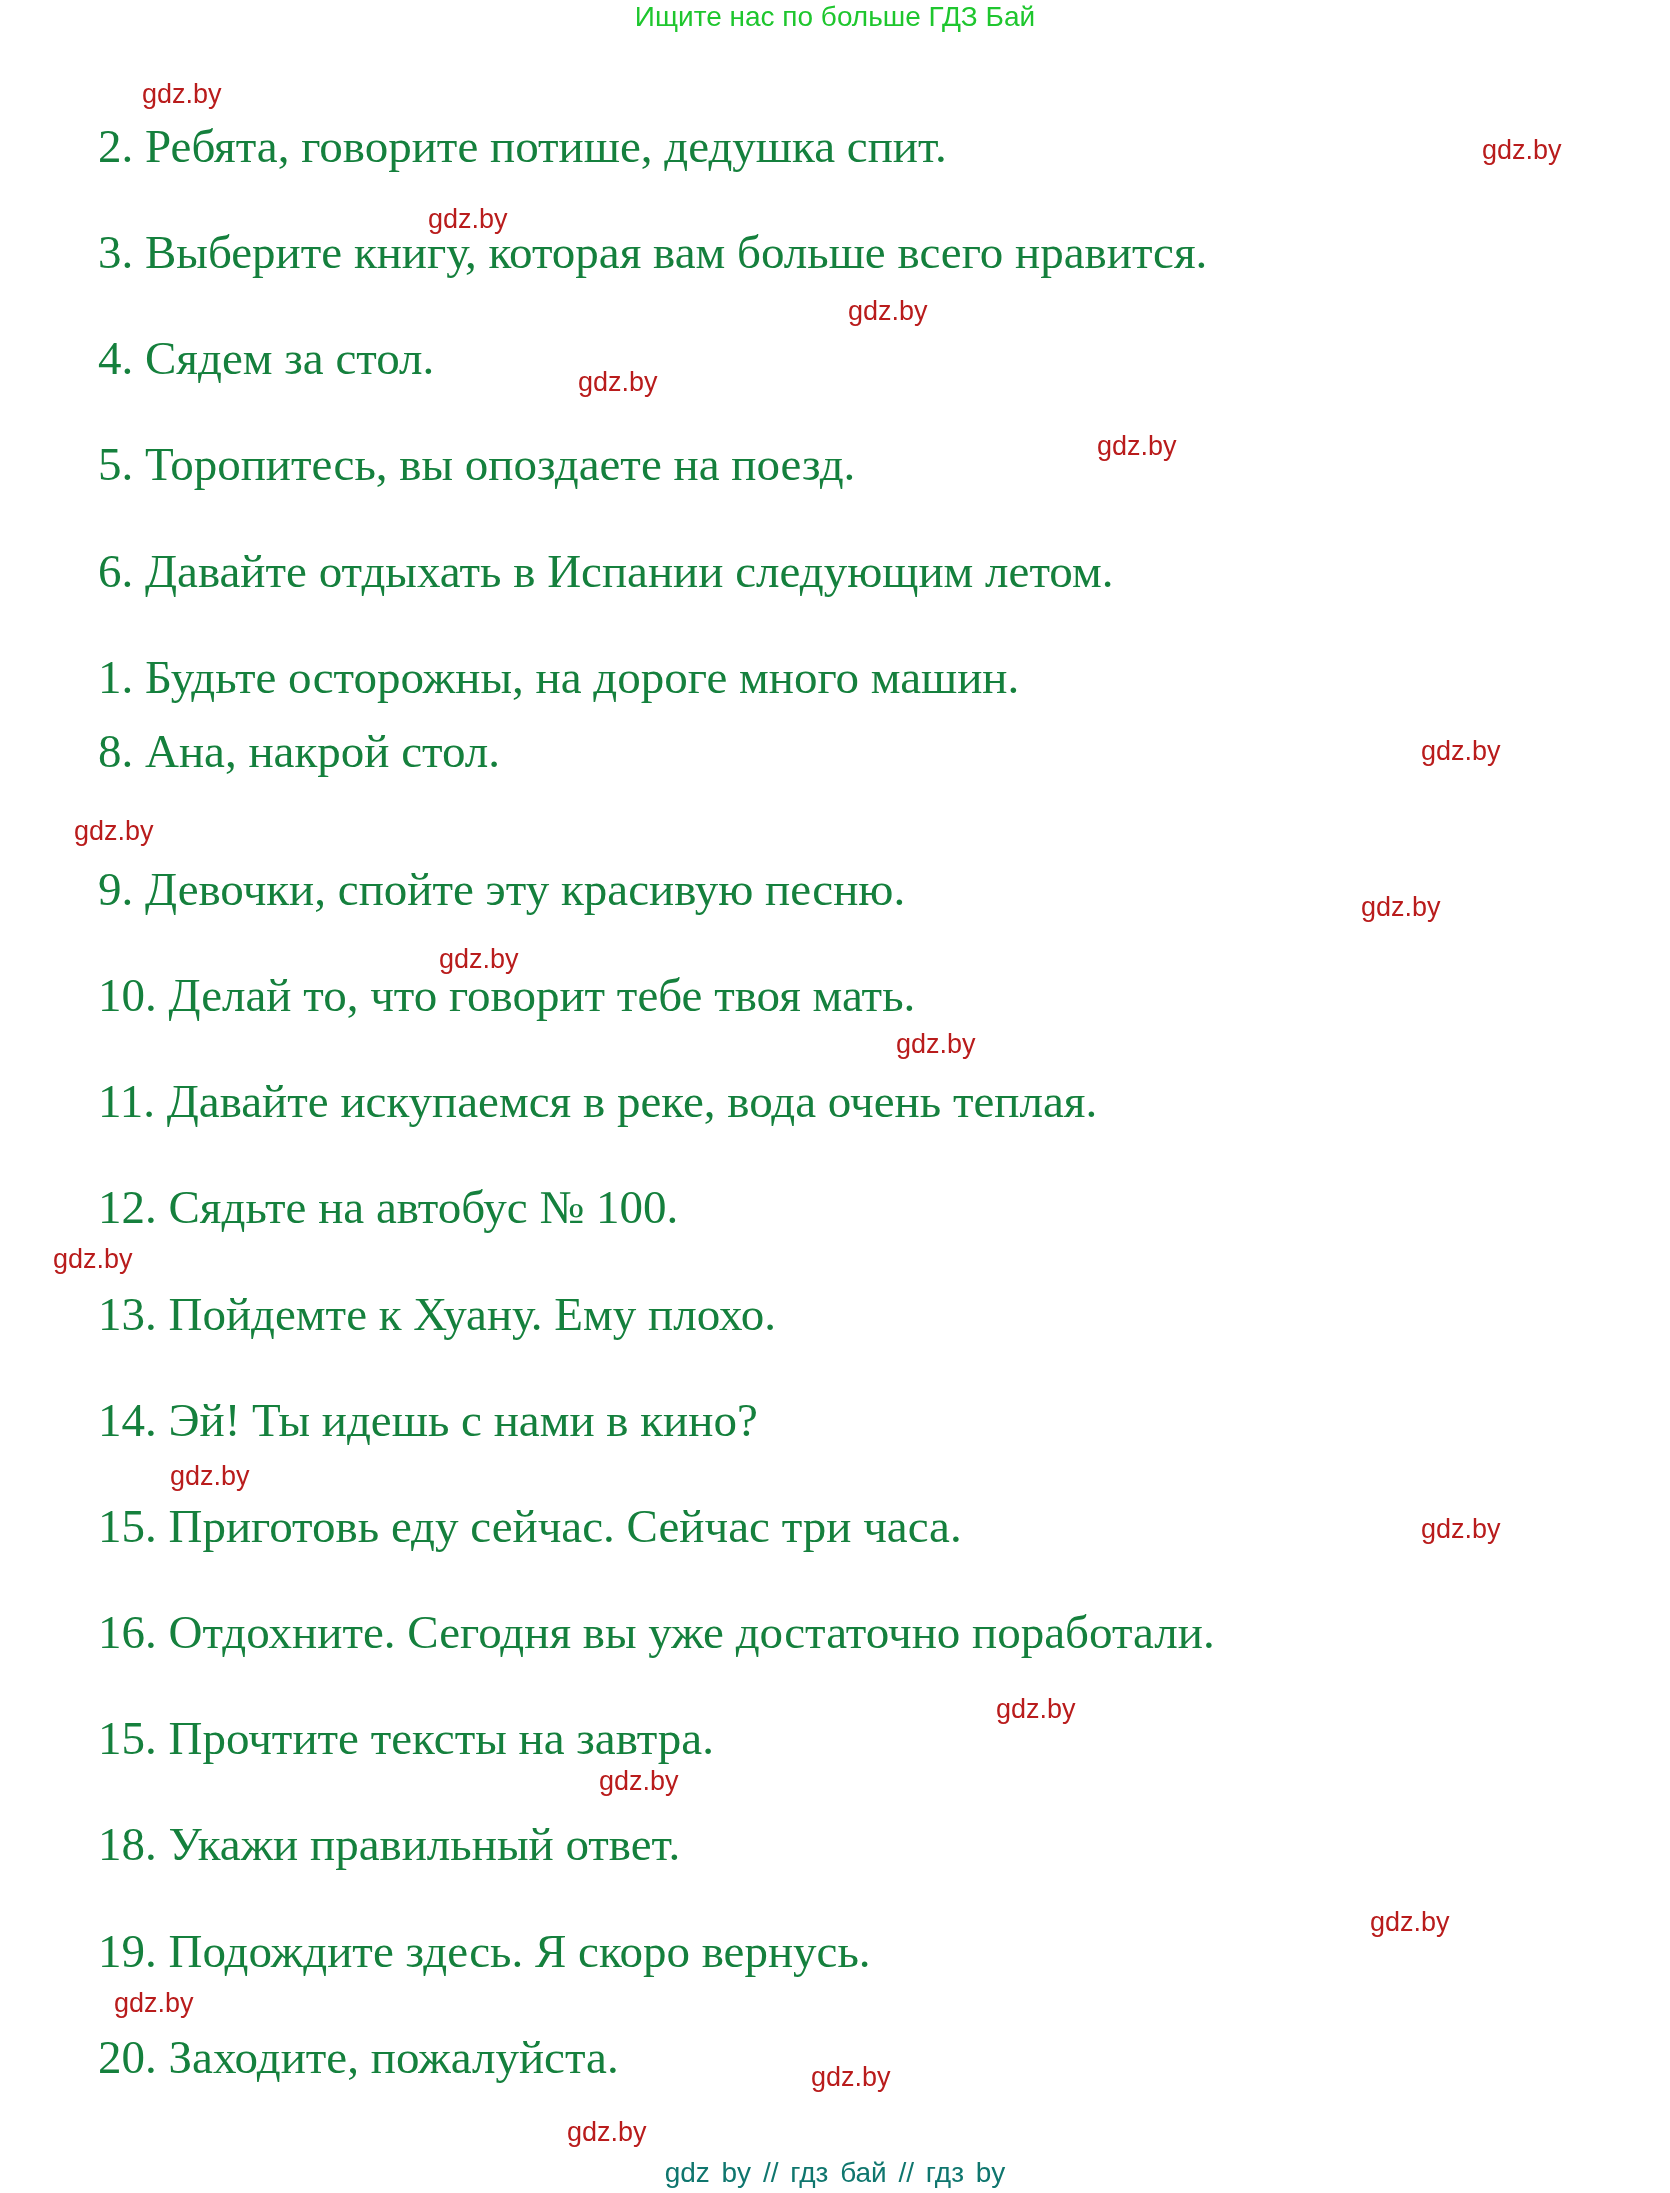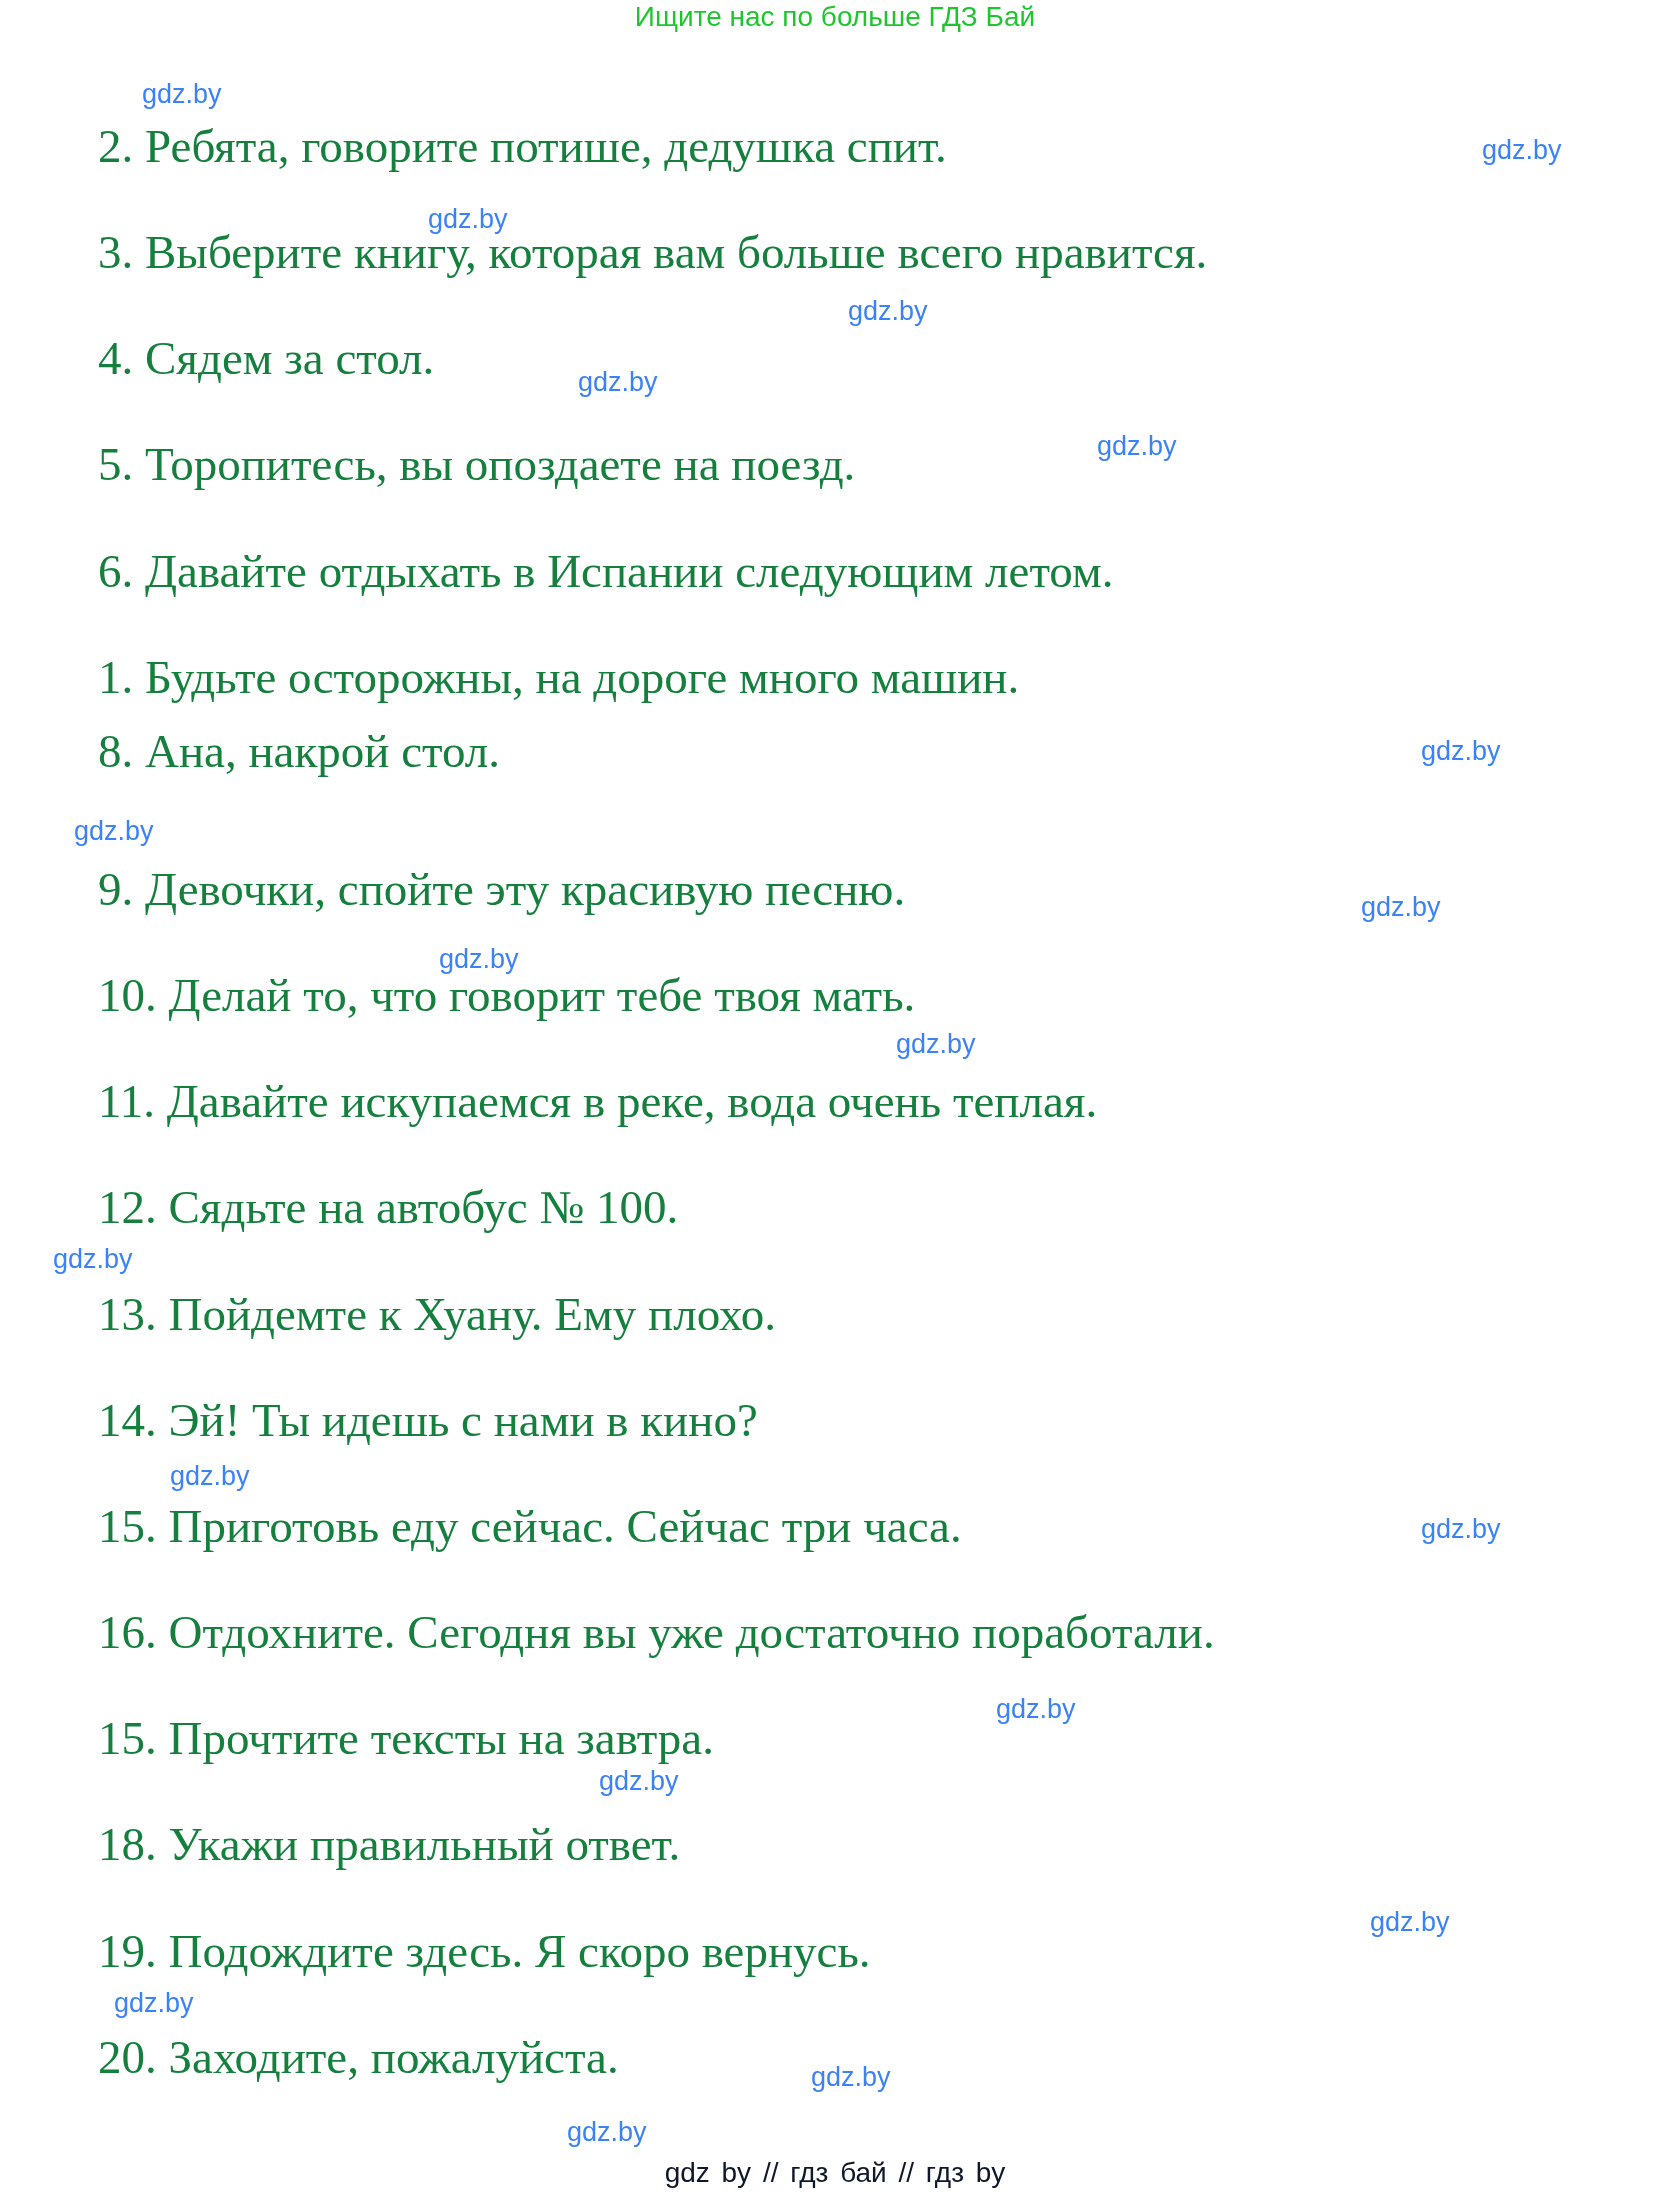--- a/index.html
+++ b/index.html
@@ -3,24 +3,24 @@
 <meta charset="utf-8">
 <style>
   html, body { margin:0; padding:0; background:#ffffff; }
   body { width:1670px; height:2193px; position:relative; overflow:hidden; }
   .header { position:absolute; top:0; left:0; width:1670px; text-align:center;
     font-family:"Liberation Sans", sans-serif; font-size:28px; line-height:34px;
     color:#1ec62e; }
   .line { position:absolute; font-family:"Liberation Serif", serif; font-size:47px;
     line-height:56px; color:#15803d; white-space:nowrap; }
   .wm { position:absolute; font-family:"Liberation Sans", sans-serif; font-size:27px;
-    line-height:32px; color:#3b82f6; white-space:nowrap; }
+    line-height:32px; color:#b91c1c; white-space:nowrap; }
   .footer { position:absolute; top:2156px; left:0; width:1670px; text-align:center;
     font-family:"Liberation Sans", sans-serif; font-size:28px; line-height:34px;
-    color:#0f172a; word-spacing:4px; }
+    color:#0f766e; word-spacing:4px; }
 </style>
 </head>
 <body>
 
 <div class="header">Ищите нас по больше ГДЗ Бай</div>
 
 <div>
   <div class="line" style="left:98px;top:118px">2. Ребята, говорите потише, дедушка спит.</div>
   <div class="line" style="left:98px;top:224px">3. Выберите книгу, которая вам больше всего нравится.</div>
   <div class="line" style="left:98px;top:330px">4. Сядем за стол.</div>

